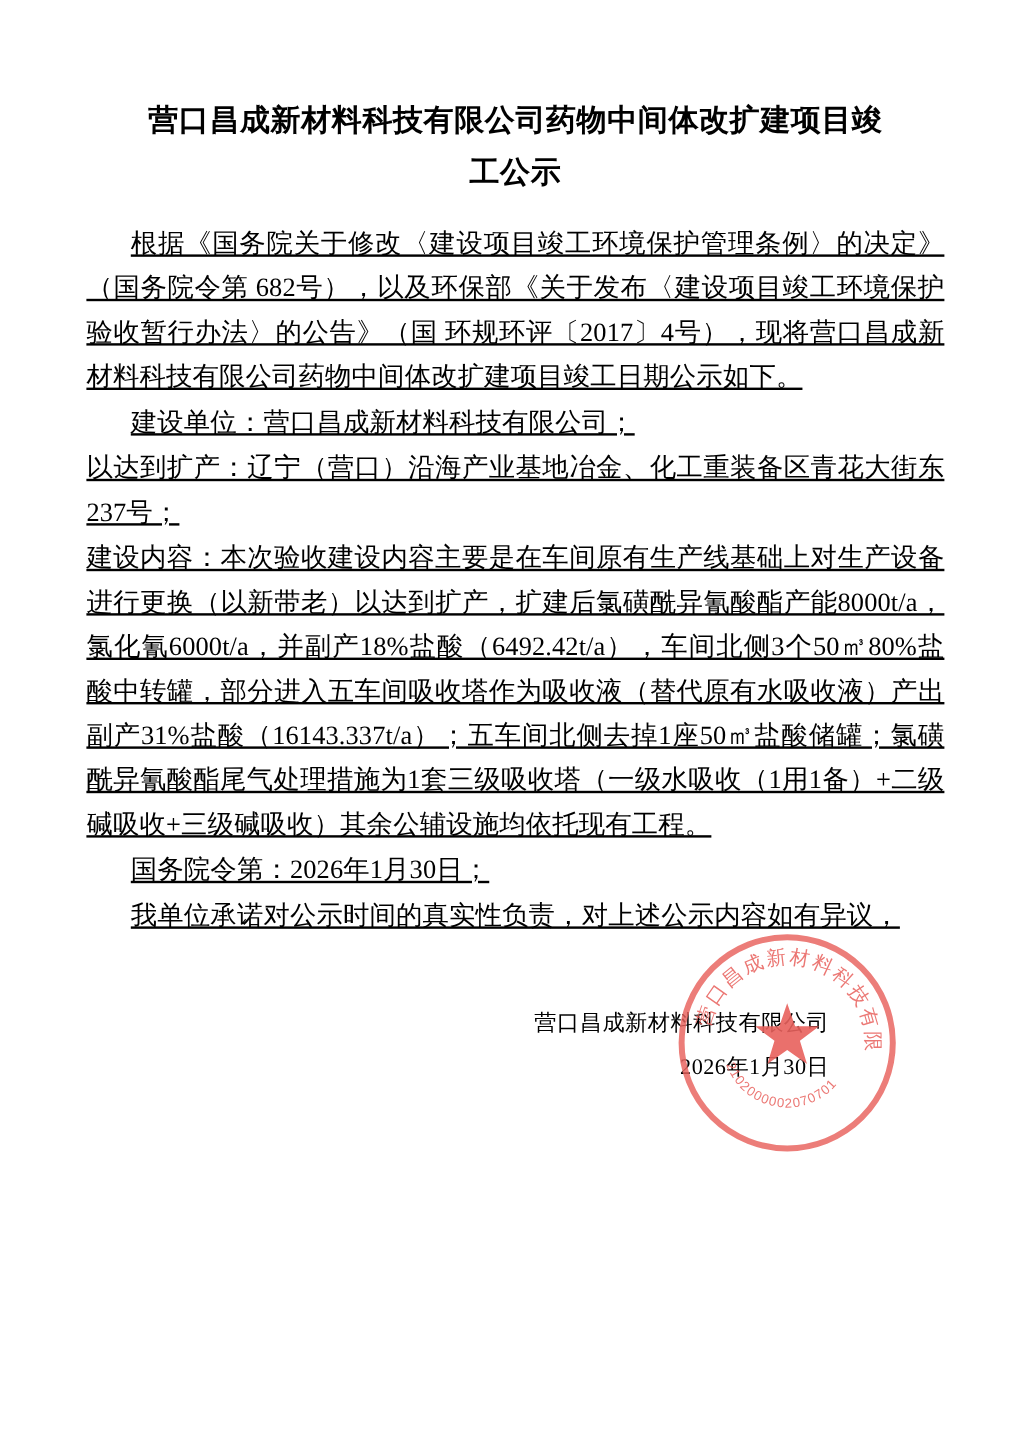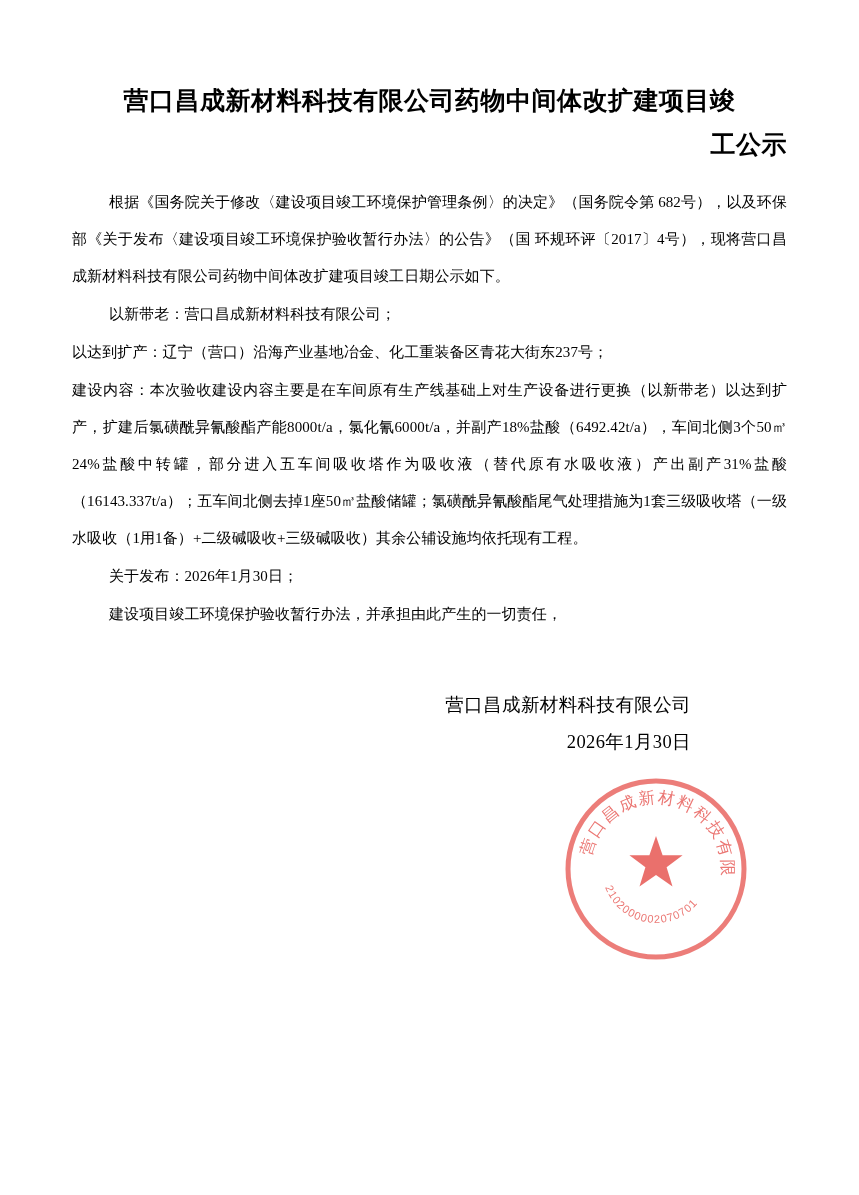--- a/index.html
+++ b/index.html
@@ -27,29 +27,29 @@
     text-align: center;
     font-size: 25px;
     font-weight: bold;
     line-height: 44px;
     letter-spacing: 0.5px;
     margin: 0 0 18px 0;
     font-family: "Liberation Sans", "DejaVu Sans", sans-serif;
   }
   .doc-title .line2 {
     display: block;
-    text-align: right;
   }
   p.body-par {
-    font-size: 15px;
+    font-size: 22px;
     line-height: 37px;
     margin: 0 0 1px 0;
     text-align: justify;
     text-justify: inter-ideograph;
     letter-spacing: 0.1px;
+    text-decoration: underline;
   }
   p.indent2 {
     text-indent: 37px;
   }
   p.noindent {
     text-indent: 0;
   }
   .sig-block {
     margin-top: 54px;
     text-align: right;
@@ -77,25 +77,25 @@
 <body>
 
 <div class="page">
 
   <h1 class="doc-title">
     <span>营口昌成新材料科技有限公司药物中间体改扩建项目竣</span>
     <span class="line2">工公示</span>
   </h1>
 
   <p class="body-par indent2">根据《国务院关于修改〈建设项目竣工环境保护管理条例〉的决定》（国务院令第 682号），以及环保部《关于发布〈建设项目竣工环境保护验收暂行办法〉的公告》（国 环规环评〔2017〕4号），现将营口昌成新材料科技有限公司药物中间体改扩建项目竣工日期公示如下。</p>
-  <p class="body-par indent2">以新带老：营口昌成新材料科技有限公司；</p>
+  <p class="body-par indent2">建设单位：营口昌成新材料科技有限公司；</p>
   <p class="body-par noindent">以达到扩产：辽宁（营口）沿海产业基地冶金、化工重装备区青花大街东237号；</p>
-  <p class="body-par noindent">建设内容：本次验收建设内容主要是在车间原有生产线基础上对生产设备进行更换（以新带老）以达到扩产，扩建后氯磺酰异氰酸酯产能8000t/a，氯化氰6000t/a，并副产18%盐酸（6492.42t/a），车间北侧3个50㎥24%盐酸中转罐，部分进入五车间吸收塔作为吸收液（替代原有水吸收液）产出副产31%盐酸（16143.337t/a）；五车间北侧去掉1座50㎥盐酸储罐；氯磺酰异氰酸酯尾气处理措施为1套三级吸收塔（一级水吸收（1用1备）+二级碱吸收+三级碱吸收）其余公辅设施均依托现有工程。</p>
-  <p class="body-par indent2">关于发布：2026年1月30日；</p>
-  <p class="body-par indent2">建设项目竣工环境保护验收暂行办法，并承担由此产生的一切责任，</p>
+  <p class="body-par noindent">建设内容：本次验收建设内容主要是在车间原有生产线基础上对生产设备进行更换（以新带老）以达到扩产，扩建后氯磺酰异氰酸酯产能8000t/a，氯化氰6000t/a，并副产18%盐酸（6492.42t/a），车间北侧3个50㎥80%盐酸中转罐，部分进入五车间吸收塔作为吸收液（替代原有水吸收液）产出副产31%盐酸（16143.337t/a）；五车间北侧去掉1座50㎥盐酸储罐；氯磺酰异氰酸酯尾气处理措施为1套三级吸收塔（一级水吸收（1用1备）+二级碱吸收+三级碱吸收）其余公辅设施均依托现有工程。</p>
+  <p class="body-par indent2">国务院令第：2026年1月30日；</p>
+  <p class="body-par indent2">我单位承诺对公示时间的真实性负责，对上述公示内容如有异议，</p>
 
   <div class="sig-block">
     <div class="sig-line">营口昌成新材料科技有限公司</div>
     <div class="sig-line">2026年1月30日</div>
   </div>
 
   <div class="stamp">
     <svg width="182" height="182" viewBox="0 0 182 182" xmlns="http://www.w3.org/2000/svg">
       <defs>
         <path id="arcTop" d="M 25,91 A 66,66 0 0 1 157,91"></path>

